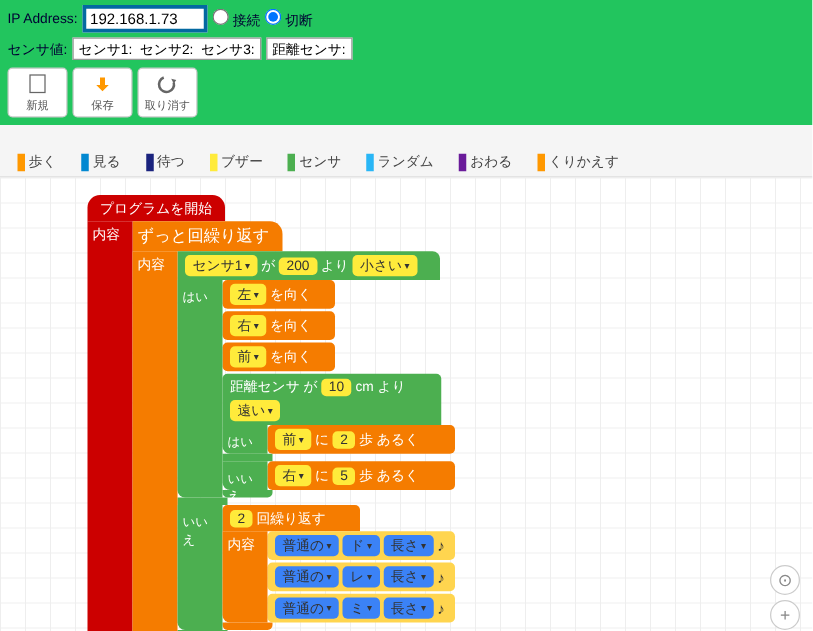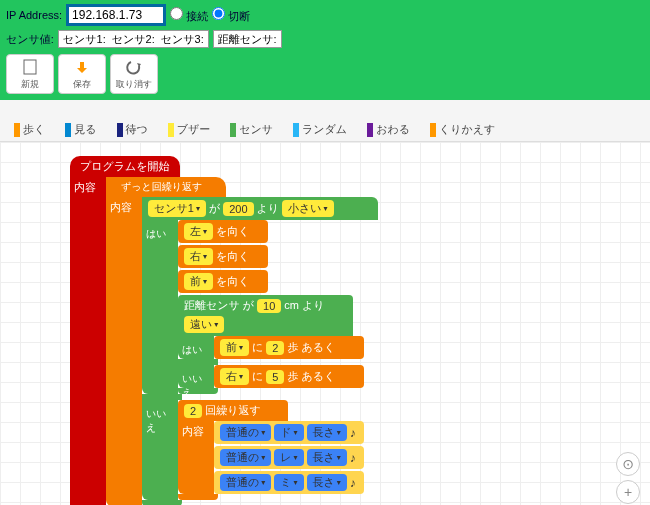--- a/index.html
+++ b/index.html
@@ -20,21 +20,21 @@
 .pal-chip{width:6px;height:14px}
 .workspace{position:relative;height:400px;background-image:linear-gradient(#eee 1px,transparent 1px),linear-gradient(90deg,#eee 1px,transparent 1px);background-size:20px 20px;overflow:hidden}
 .blocks{position:absolute;left:70px;top:14px}
 .hat{background:#c00;color:#fff;padding:3px 10px;border-radius:10px 10px 0 0;width:110px}
 .cblock{position:relative}
 .c-left{position:absolute;left:0;top:0;bottom:0;width:36px;padding:3px 4px;color:#fff;font-size:11px;border-radius:0 0 0 6px}
 .c-body{margin-left:36px}
 .red-left{background:#c00}
 .orange-left{background:#f57c00}
 .green-left{background:#4caf50}
-.c-title{color:#fff;padding:3px 15px;font-size:10px;border-radius:0 10px 0 0}
+.c-title{color:#fff;padding:3px 4px;font-size:13px;border-radius:0 10px 0 0}
 .orange-t{background:#f57c00}
 .line{padding:3px 6px;display:flex;align-items:center;gap:3px;flex-wrap:wrap}
 .green-bg{background:#4caf50;color:#fff}
 .orange-bg{background:#f57c00;color:#fff}
 .yellow-bg{background:#ffd54f;color:#333}
 .pill{border-radius:4px;padding:1px 6px;font-size:11px}
 .p-yel{background:#ffeb3b;color:#333}
 .p-org{background:#3b82f6;color:#333}
 .dd{display:inline-flex;align-items:center}
 .dd::after{content:"▾";margin-left:2px;font-size:8px}
@@ -128,21 +128,21 @@
   <div class="blocks">
     <div class="hat">プログラムを開始</div>
     <div class="cblock" style="min-height:320px">
       <div class="c-left red-left"><span>内容</span></div>
       <div class="c-body">
         <div class="c-title orange-t" style="width:120px">ずっと回繰り返す</div>
         <div class="cblock" style="min-height:280px">
           <div class="c-left orange-left"><span>内容</span></div>
           <div class="c-body">
 
-            <div class="line green-bg" style="width:236px;border-radius:0 6px 0 0">
+            <div class="line green-bg" style="width:210px;border-radius:0 6px 0 0">
               <span class="pill p-yel dd">センサ1</span>
               <span>が</span>
               <span class="pill p-yel">200</span>
               <span>より</span>
               <span class="pill p-yel dd">小さい</span>
             </div>
             <div class="cblock" style="min-height:120px">
               <div class="c-left green-left">
                   <div class="side-lbl">はい</div>
                 </div>

